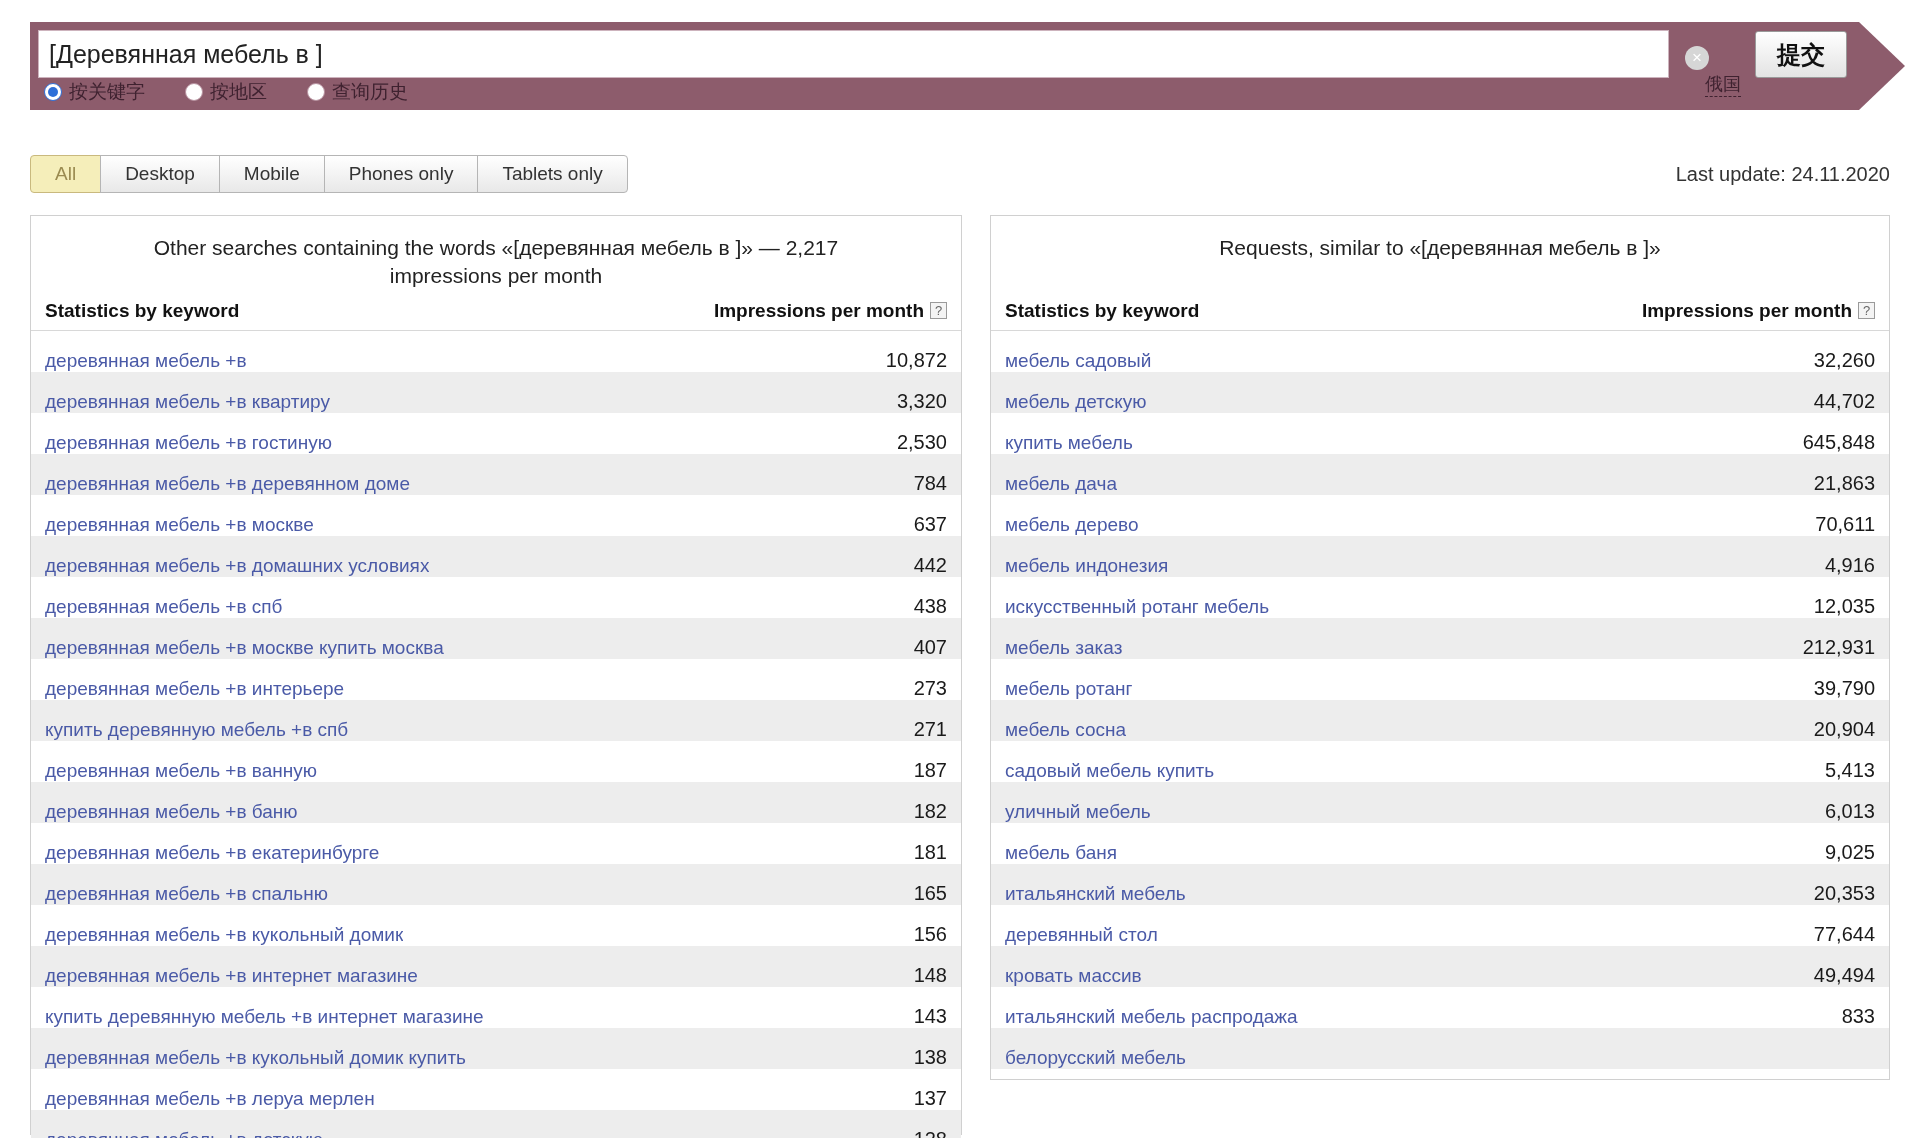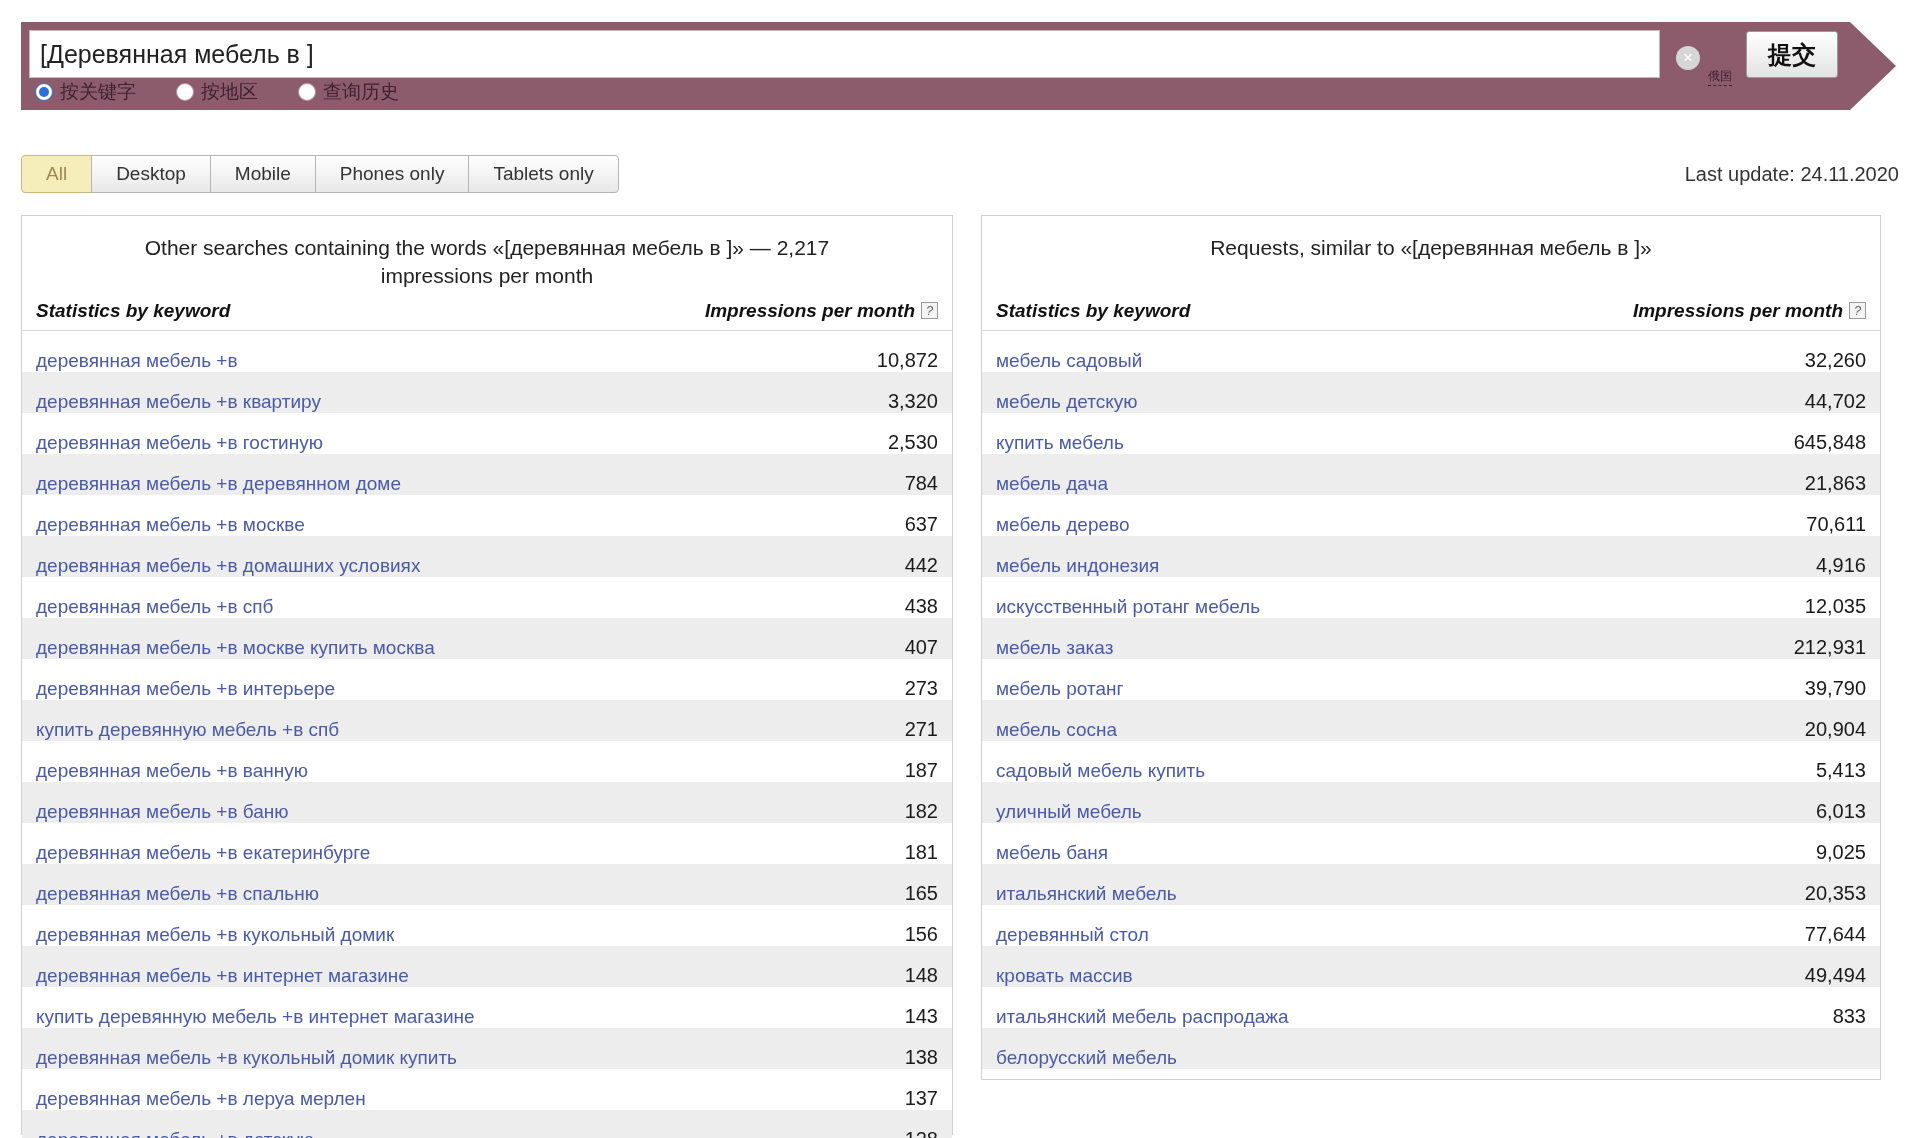--- a/index.html
+++ b/index.html
@@ -8,21 +8,21 @@
     --accent:#2e6fd8;
     --link:#4a5aa7;
     --stripe:#ededed;
     --tab-sel-bg:#f5eeba;
     --tab-sel-border:#c9b97e;
     --tab-sel-text:#9a8a50;
   }
   *{box-sizing:border-box;margin:0;padding:0;}
   html,body{width:1920px;height:1138px;overflow:hidden;background:#fff;
     font-family:"Liberation Sans","DejaVu Sans",sans-serif;color:#222;}
-  .page{position:relative;width:1920px;height:1138px;padding:22px 21px 0;}
+  .page{position:relative;width:1920px;height:1138px;padding:22px 30px 0;}
 
   
   .banner{position:relative;width:1829px;height:88px;background:var(--banner);}
   .banner-arrow{position:absolute;right:-46px;top:0;width:0;height:0;
     border-top:44px solid transparent;border-bottom:44px solid transparent;
     border-left:46px solid var(--banner);}
   .search-input{position:absolute;left:8px;top:8px;width:calc(100% - 198px);height:48px;
     border:1px solid #cdb3bd;background:#fff;font-family:inherit;font-size:25px;color:#222;
     padding:0 48px 0 10px;outline:none;}
   .clear-icon{position:absolute;right:150px;top:24px;width:24px;height:24px;border-radius:50%;
@@ -32,21 +32,21 @@
     background:linear-gradient(#ffffff,#e3e3e3);border:1px solid #9a9a9a;border-radius:3px;
     font-family:inherit;font-size:24px;font-weight:bold;color:#111;cursor:pointer;}
   .modes{position:absolute;left:14px;bottom:5px;display:flex;gap:40px;align-items:center;}
   .mode{display:flex;align-items:center;gap:7px;color:var(--banner-text);
     font-size:19px;cursor:pointer;}
   .radio{width:18px;height:18px;border-radius:50%;background:#fff;
     border:1px solid #b6909e;position:relative;flex:none;}
   .radio.on{border-color:#2e6fd8;}
   .radio.on::after{content:"";position:absolute;left:3px;top:3px;width:10px;height:10px;
     border-radius:50%;background:var(--accent);}
-  .region{position:absolute;right:118px;bottom:24px;font-size:12px;color:var(--banner-text);
+  .region{position:absolute;right:118px;bottom:13px;font-size:18px;color:var(--banner-text);
     border-bottom:1px dashed var(--banner-text);cursor:pointer;margin-left:24px;}
 
   
   .toolbar{margin-top:45px;display:flex;align-items:center;justify-content:space-between;height:38px;}
   .tabs{display:flex;}
   .tab{height:38px;padding:0 24px;background:linear-gradient(#ffffff,#e8e8e8);
     border:1px solid #b5b5b5;margin-left:-1px;font-family:inherit;font-size:19px;color:#333;
     cursor:pointer;line-height:36px;}
   .tab:first-child{margin-left:0;border-radius:4px 0 0 4px;}
   .tab:last-child{border-radius:0 4px 4px 0;}
@@ -55,21 +55,21 @@
   .last-update{font-size:20px;color:#333;}
 
   
   .panels{margin-top:22px;display:flex;gap:28px;align-items:flex-start;}
   .panel{background:#fff;border:1px solid #d0d0d0;padding:14px 0 10px;}
   .panel.left{width:932px;height:920px;}
   .panel.right{width:900px;}
   .panel-title{font-size:21px;font-weight:normal;color:#222;text-align:center;
     min-height:64px;padding:4px 80px 0;line-height:1.35;}
   .thead{display:flex;justify-content:space-between;align-items:center;
-    padding:6px 14px 8px;border-bottom:1px solid #d8d8d8;font-style:italic;}
+    padding:6px 14px 8px;border-bottom:1px solid #d8d8d8;}
   .th{font-size:19px;font-weight:bold;color:#111;}
   .help{display:inline-block;width:17px;height:17px;margin-left:6px;border:1px solid #9a9a9a;
     background:#f4f4f4;color:#666;font-size:13px;font-weight:normal;line-height:16px;
     text-align:center;vertical-align:2px;cursor:pointer;}
   .tbody{}
   .row{display:flex;justify-content:space-between;align-items:flex-end;height:41px;
     padding:0 14px;}
   .row:nth-of-type(even){background:var(--stripe);}
   .kw{font-size:19px;color:var(--link);text-decoration:none;cursor:pointer;
     white-space:nowrap;overflow:hidden;}

